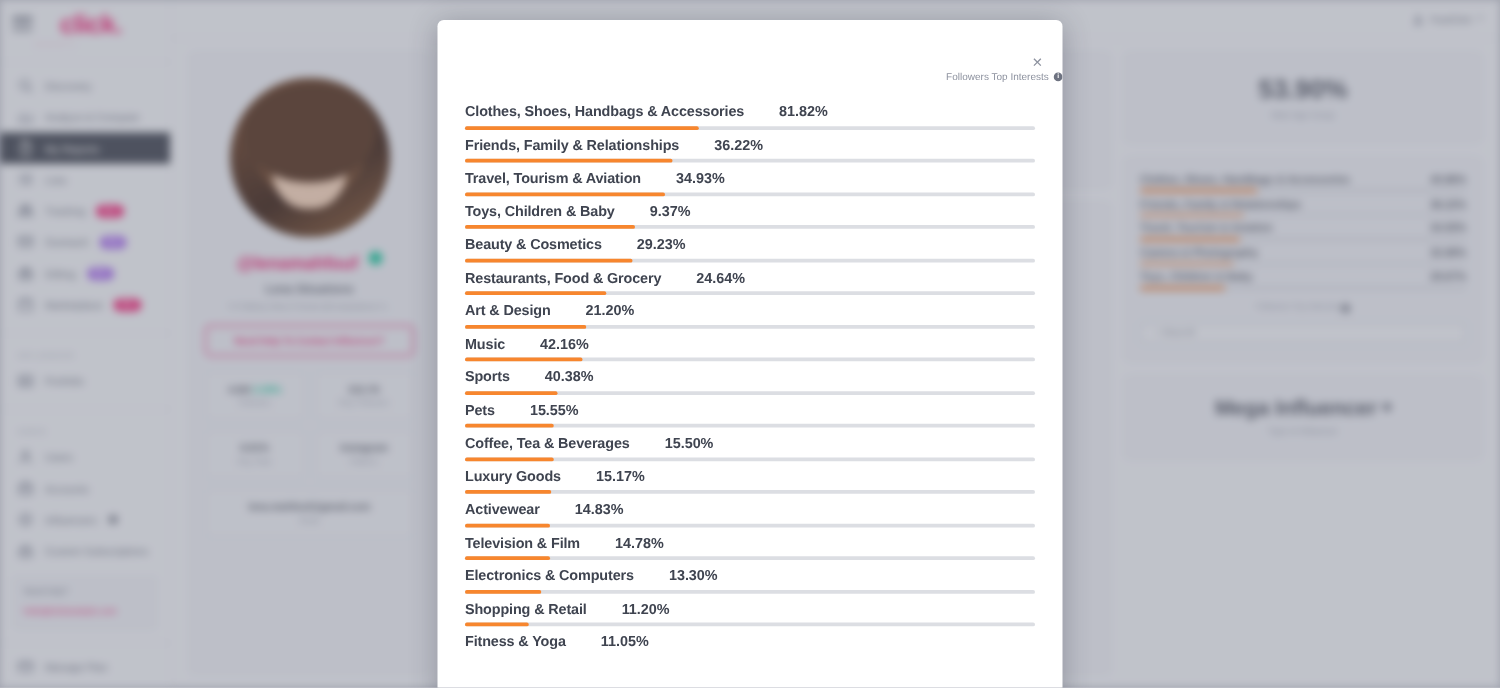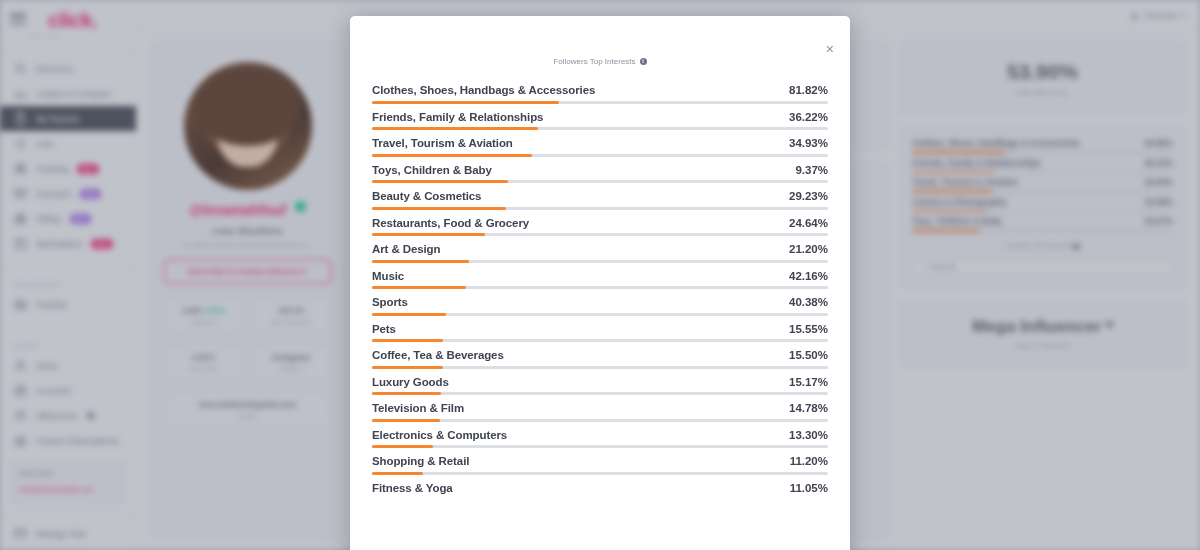--- a/index.html
+++ b/index.html
@@ -152,30 +152,30 @@
     box-shadow: 0 3px 22px rgba(40,44,58,0.30);
     z-index: 20; overflow:hidden;
   }
   .modal-close {
     position:absolute; right:16px; top:26px;
     color:#8d929f; font-size:14px; line-height:1; background:none; border:none;
     cursor:pointer; font-family:"Liberation Sans", sans-serif;
   }
   .modal-title {
     text-align:center; font-size:8px; color:#8d929f; padding-top:41px;
-    display:flex; align-items:center; justify-content:center; gap:4px;
+    display:flex; align-items:center; justify-content:flex-end; gap:4px;
   }
   .info-dot {
     display:inline-block; width:7px; height:7px; border-radius:50%;
     background:#6e7381; color:#fff; font-size:5.5px; line-height:7px; text-align:center;
     font-weight:bold; font-style:normal;
   }
   .modal-list { padding: 11px 22px 0; }
   .int-row { padding-top: 7px; }
-  .int-top { display:flex; justify-content:space-between; align-items:baseline; }
+  .int-top { display:flex; justify-content:flex-start; align-items:baseline;gap:28px; }
   .int-label { font-size:11.5px; font-weight:bold; color:#3f4450; letter-spacing:-0.1px; }
   .int-val { font-size:11.5px; font-weight:bold; color:#3f4450; }
   .int-track {
     height:3px; background:#dcdee3; border-radius:2px; margin-top:4.5px; position:relative;
   }
   .int-fill { position:absolute; left:0; top:0; height:100%; background:#f7862e; border-radius:2px; }
 </style>
 </head>
 <body>
 
@@ -602,20 +602,29 @@
      <div class="int-top">
        <span class="int-label">Luxury Goods</span>
        <span class="int-val">15.17%</span>
      </div>
      <div class="int-track">
        <div class="int-fill" style="width:15.22%"></div>
      </div>
    </div>
         <div class="int-row">
      <div class="int-top">
+       <span class="int-label">Activewear</span>
+       <span class="int-val">14.83%</span>
+     </div>
+     <div class="int-track">
+       <div class="int-fill" style="width:14.88%"></div>
+     </div>
+   </div>
+        <div class="int-row">
+     <div class="int-top">
        <span class="int-label">Television &amp; Film</span>
        <span class="int-val">14.78%</span>
      </div>
      <div class="int-track">
        <div class="int-fill" style="width:14.83%"></div>
      </div>
    </div>
         <div class="int-row">
      <div class="int-top">
        <span class="int-label">Electronics &amp; Computers</span>

